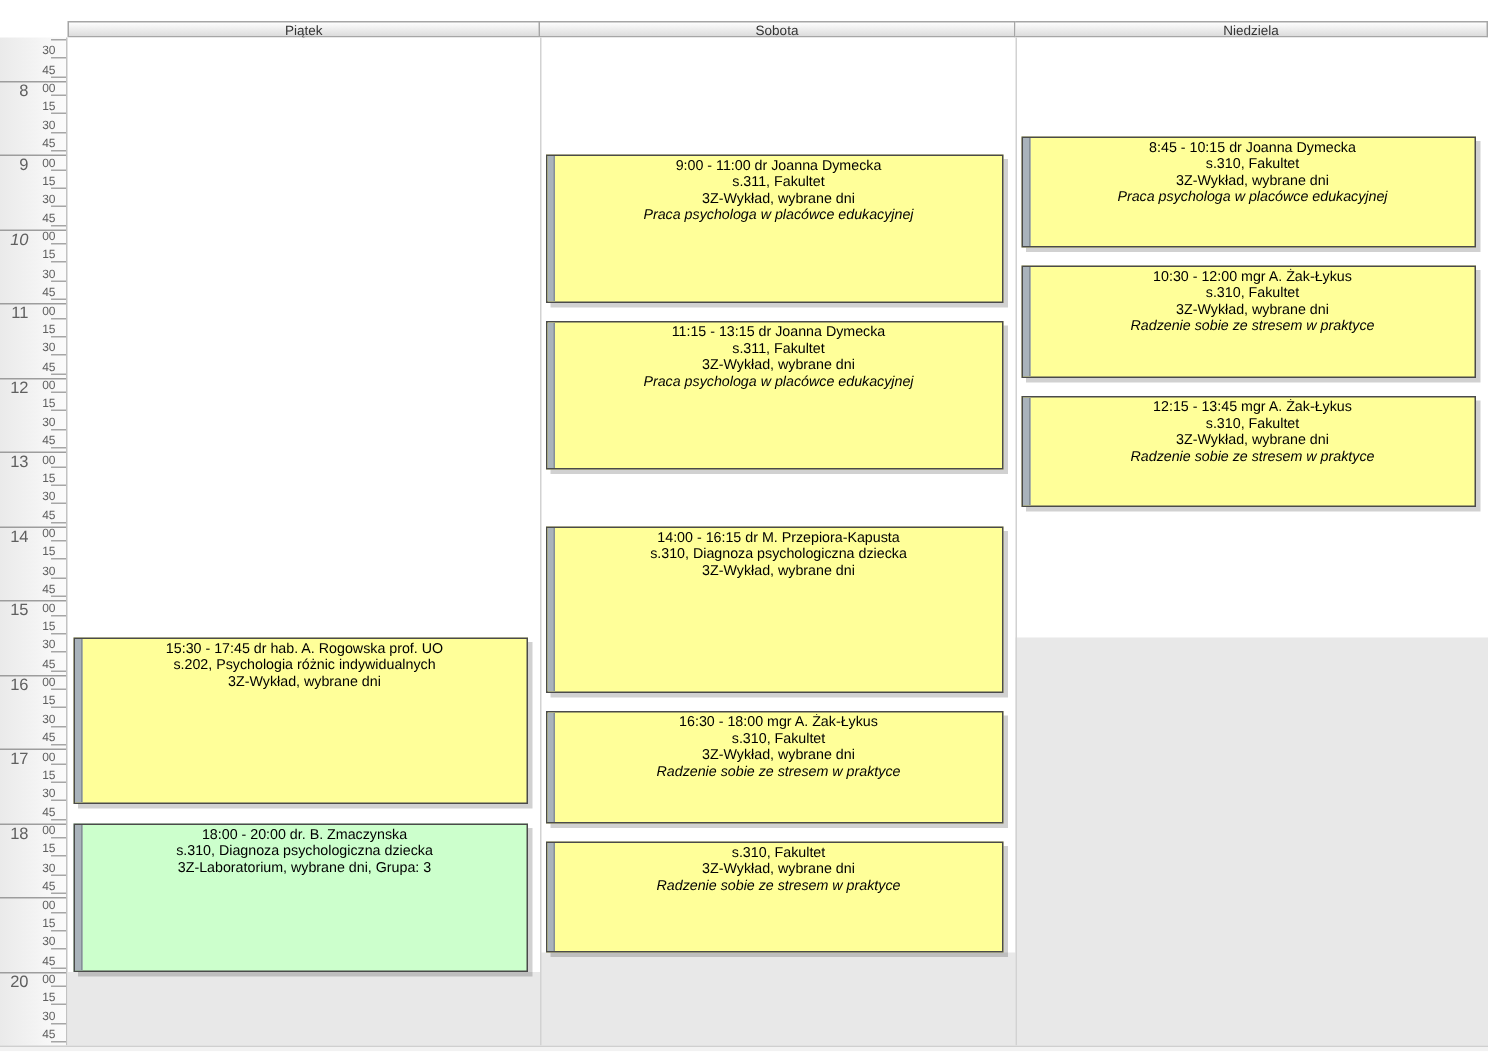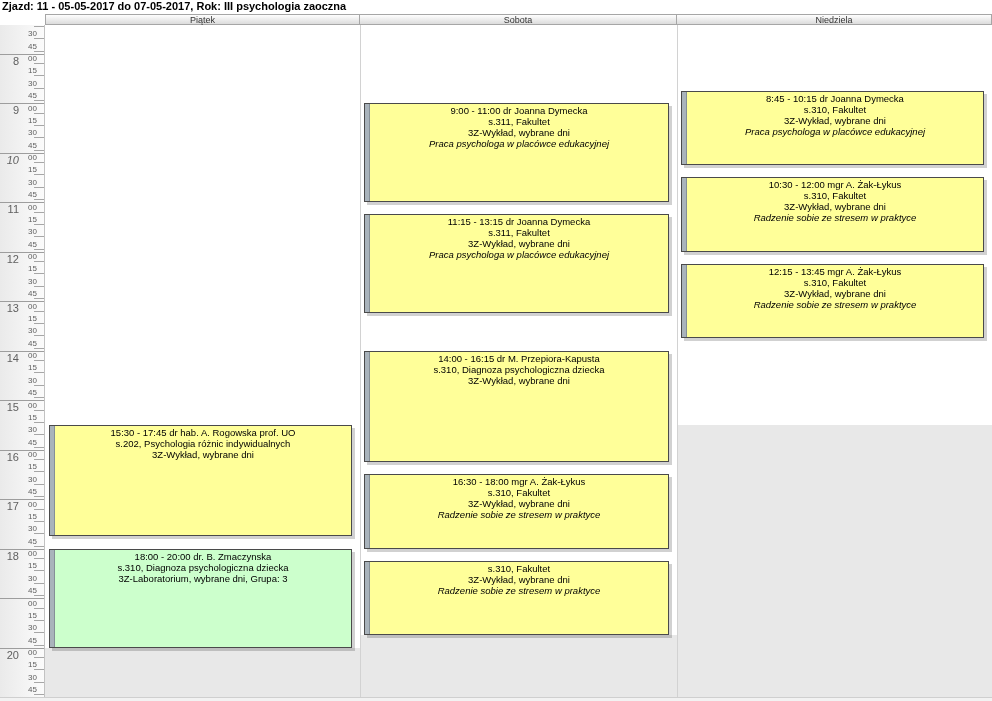--- a/index.html
+++ b/index.html
@@ -37,21 +37,20 @@
   .ev .ital{font-style:italic;}
 
   .bottom{position:absolute;left:0;top:697px;width:992px;height:4px;box-sizing:border-box;
       background:#f2f2f2;border-top:1px solid #cfcfcf;}
 </style>
 </head>
 <body>
 
 <div class="screen">
 
-  <div class="title">Zjazd: 11 - 05-05-2017 do 07-05-2017, Rok: III psychologia zaoczna</div>
 
   <div class="header">
     <div class="hcell first" style="left:0;width:315px;">Piątek</div>
     <div class="hcell" style="left:315px;width:317px;">Sobota</div>
     <div class="hcell" style="left:632px;width:315px;">Niedziela</div>
   </div>
 
   <div class="grid" id="grid">
     <div class="gutter" id="gutter">
         <div class="tick" style="top: 0.88px;"></div>

